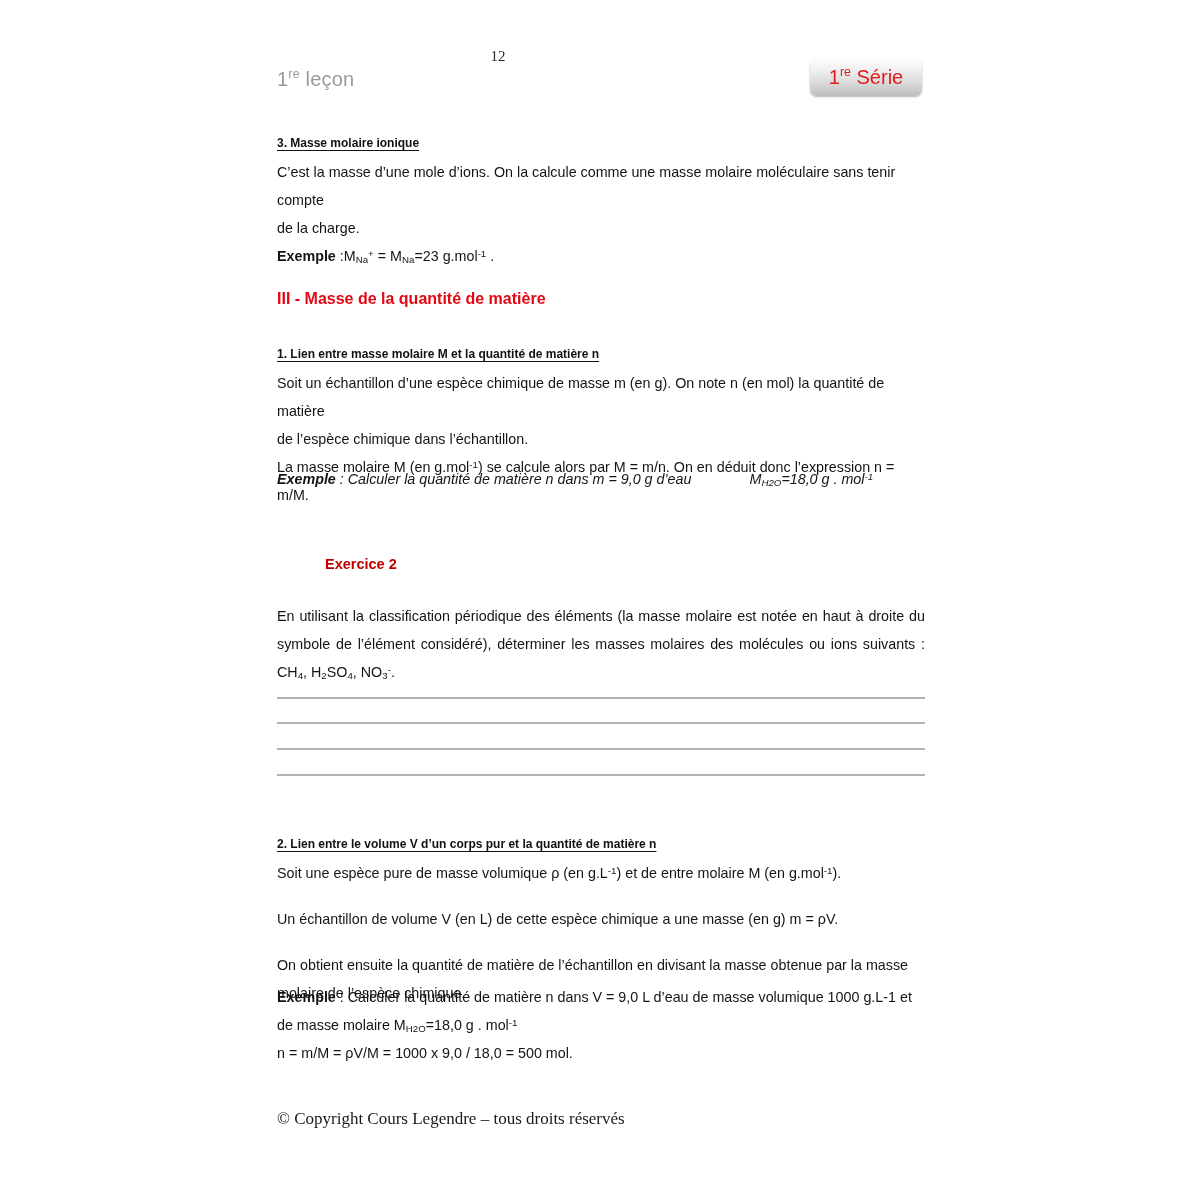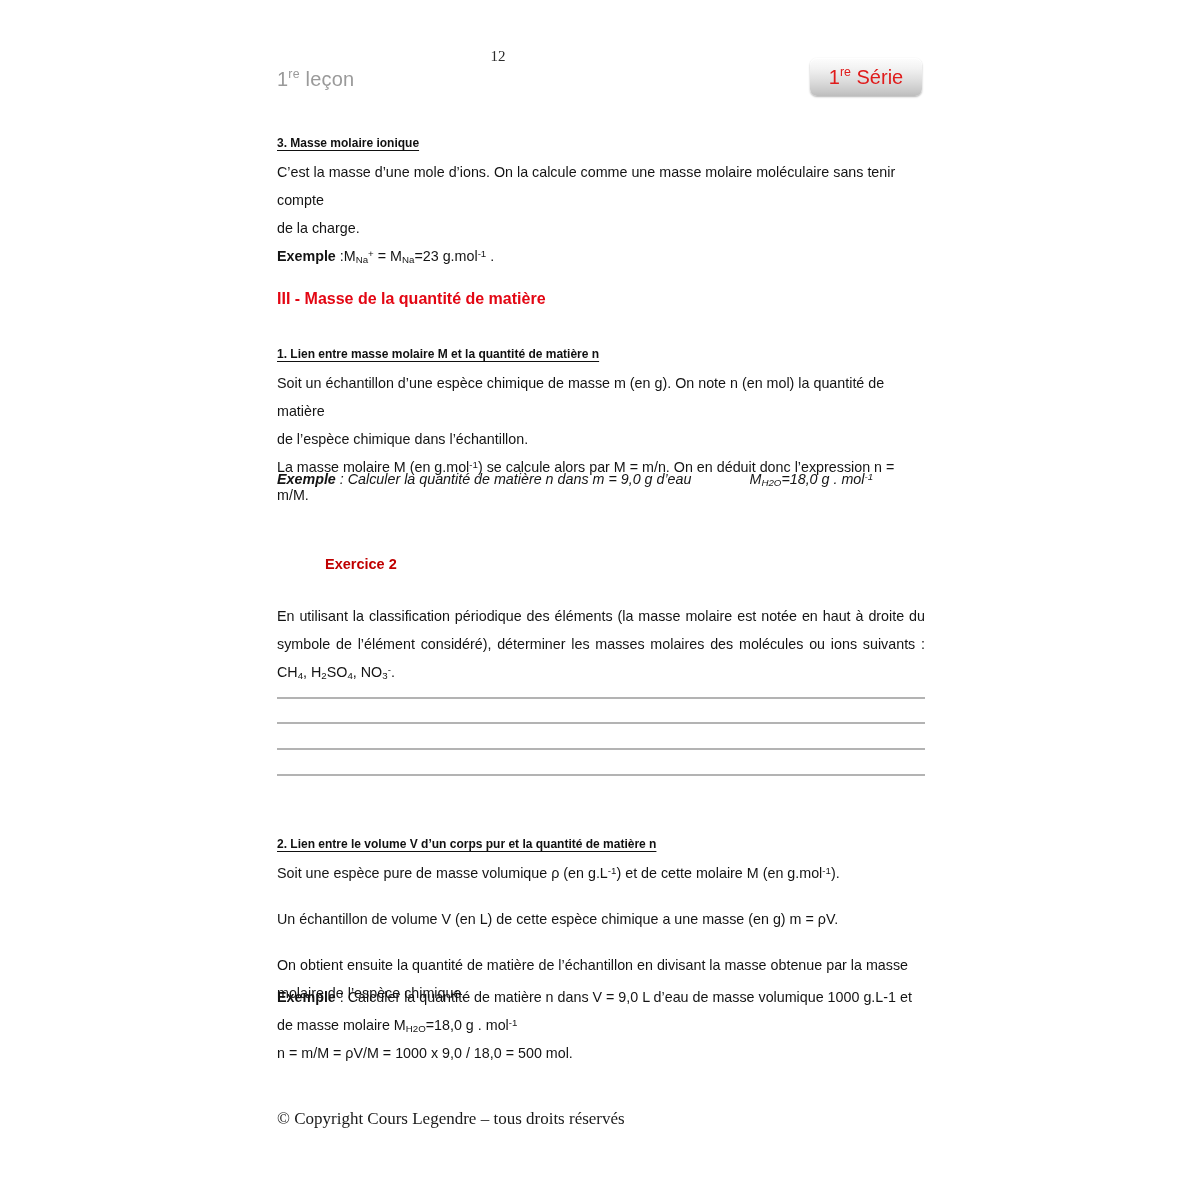--- a/index.html
+++ b/index.html
@@ -214,21 +214,21 @@
     <div class="abs" style="top:697px;">
       <hr class="answer-rule">
       <hr class="answer-rule" style="margin-top:23px;">
       <hr class="answer-rule" style="margin-top:24px;">
       <hr class="answer-rule" style="margin-top:24px;">
     </div>
 
     <div class="abs" style="top:837px;">
       <div class="sub-heading">2. Lien entre le volume V d’un corps pur et la quantité de matière n</div>
       <div class="para" style="margin-top:8px;">
-        <div><span>Soit une espèce pure de masse volumique ρ (en g.L</span><sup>-1</sup><span>) et de cette molaire M (en g.mol</span><sup>-1</sup><span>).</span></div>
+        <div><span>Soit une espèce pure de masse volumique ρ (en g.L</span><sup>-1</sup><span>) et de entre molaire M (en g.mol</span><sup>-1</sup><span>).</span></div>
         <div style="height:18px;"></div>
         <div>Un échantillon de volume V (en L) de cette espèce chimique a une masse (en g) m = ρV.</div>
         <div style="height:18px;"></div>
         <div>On obtient ensuite la quantité de matière de l’échantillon en divisant la masse obtenue par la masse</div>
         <div>molaire de l’espèce chimique.</div>
       </div>
     </div>
 
     <div class="abs" style="top:983px;">
       <div class="para">

